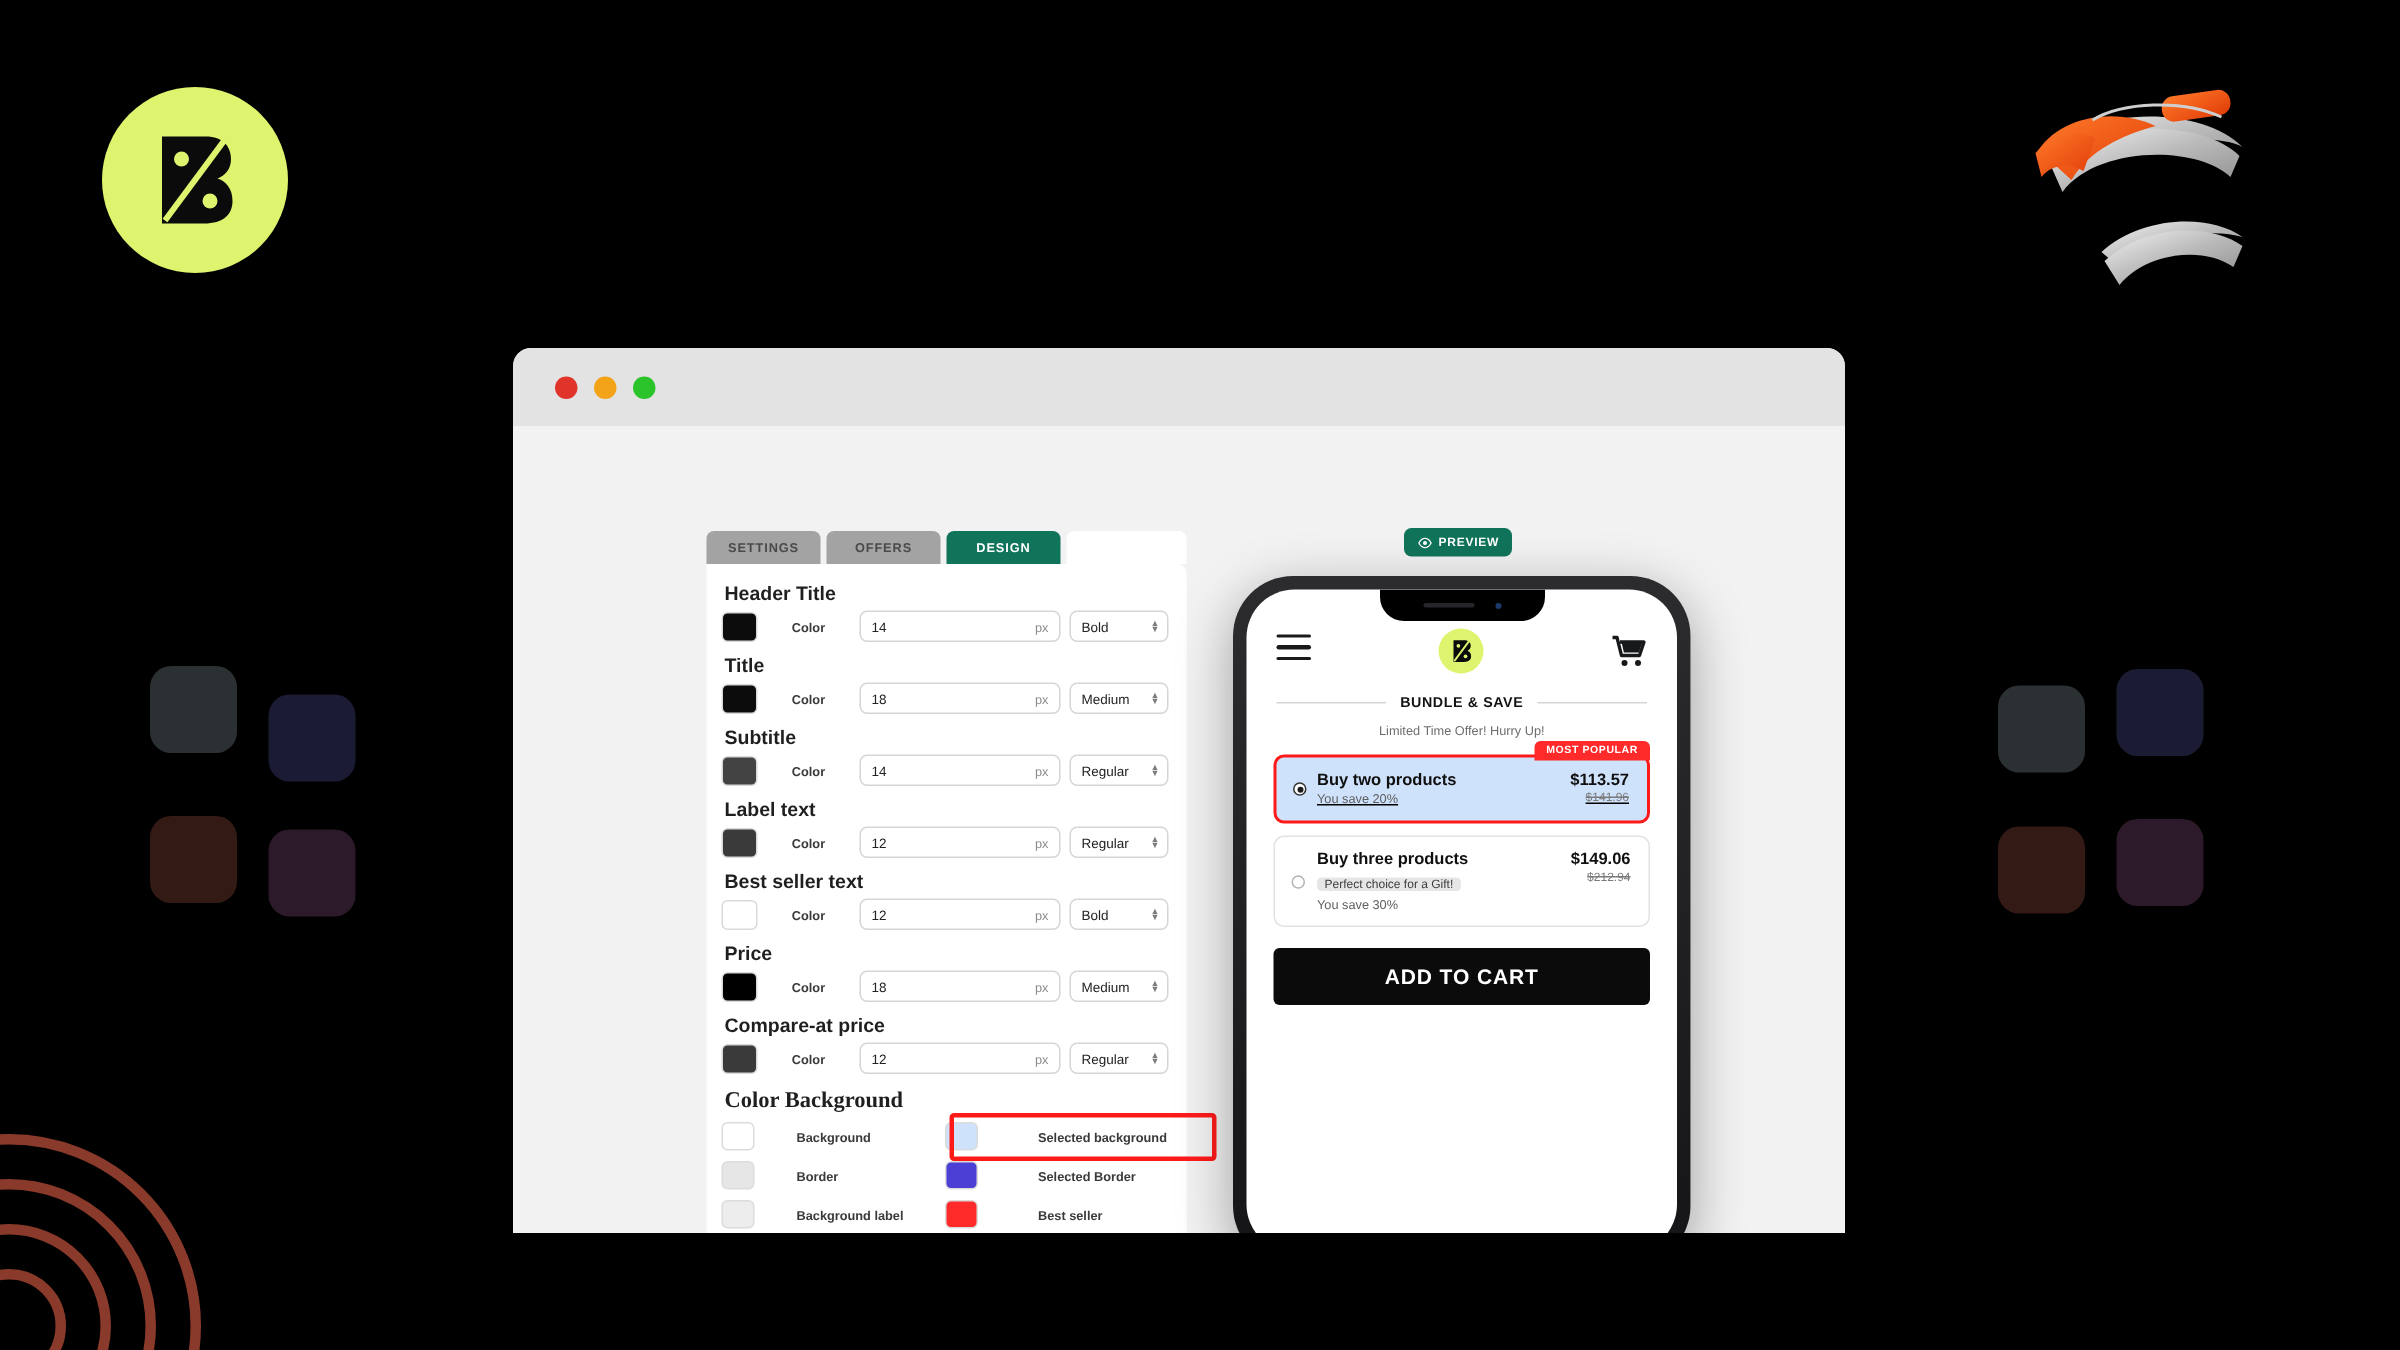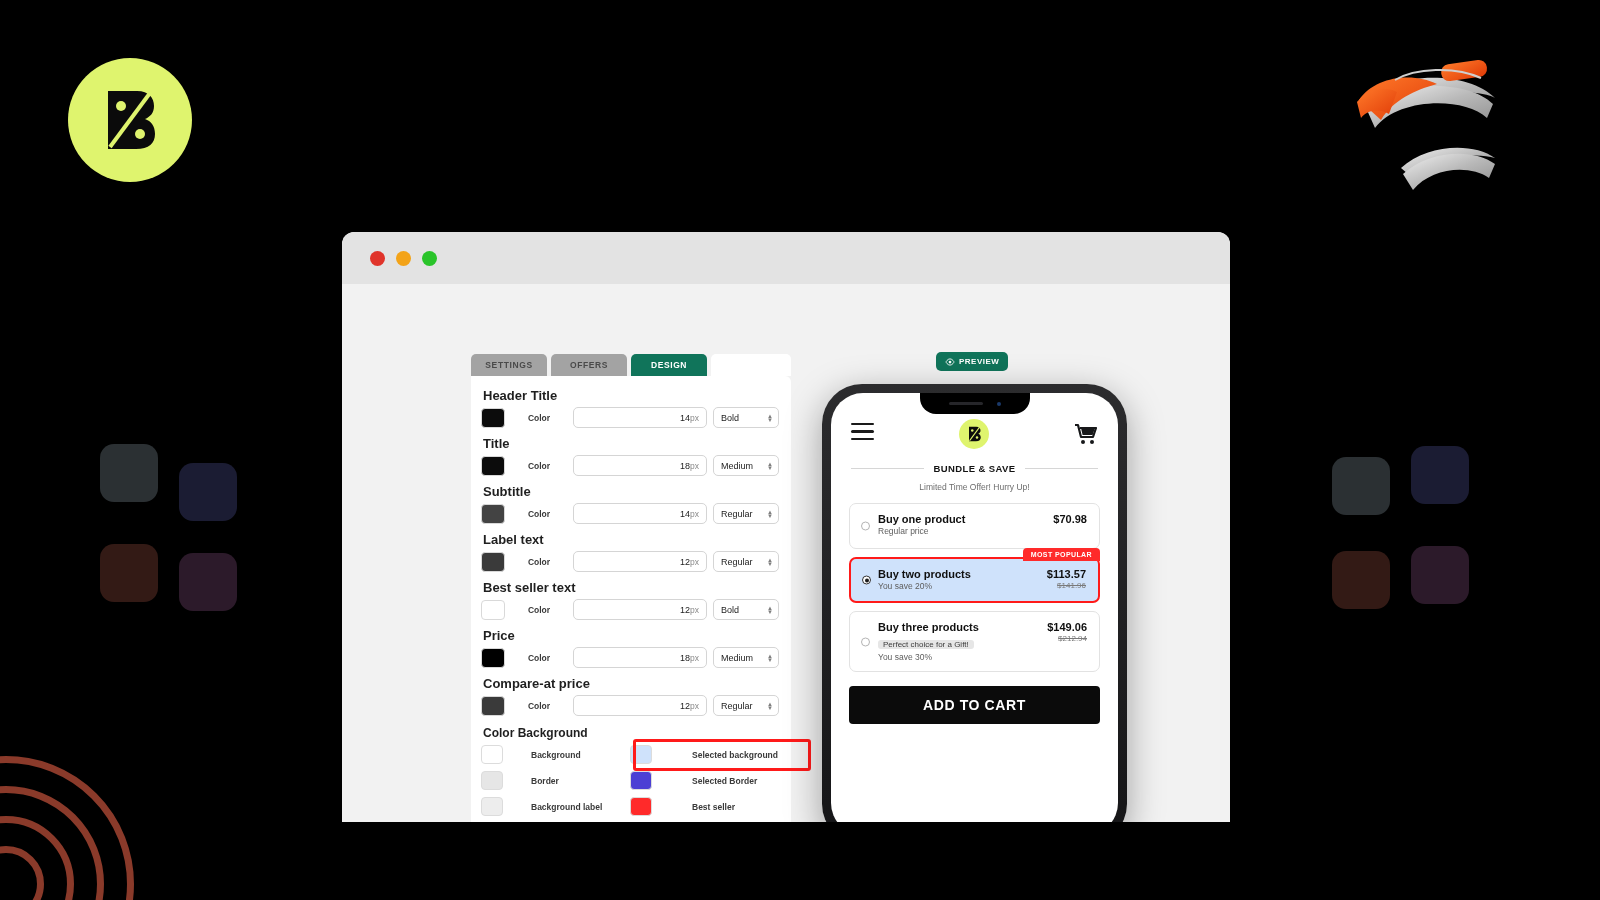--- a/index.html
+++ b/index.html
@@ -67,33 +67,33 @@
     background:#ffffff; border-radius:0 6px 6px 6px; padding:12px 12px 10px 10px;
     min-height:468px; position:relative;
   }
 
   .grp-label { font-size:13px; font-weight:700; color:#1f1f1f; margin:0 0 4px 2px; }
   .row { display:flex; align-items:center; gap:0; margin-bottom:8px; }
   .swatch { width:24px; height:20px; border-radius:4px; border:1px solid #d9d9d9; flex:none; }
   .row-colorlabel { font-size:8.5px; font-weight:600; color:#3a3a3a; width:68px; text-align:center; }
   .num-field {
     flex:1; height:21px; border:1px solid #d5d5d5; border-radius:5px;
-    background:#fff; display:flex; align-items:center; justify-content:flex-end;
+    background:#fff; display:flex; align-items:center; justify-content:space-between;
     padding:0 7px; font-size:9px; color:#222;
   }
   .num-field .unit { color:#8b8b8b; font-size:8.5px; }
   .sel-field {
     width:66px; margin-left:6px; height:21px; border:1px solid #d5d5d5; border-radius:5px;
     background:#fff; display:flex; align-items:center; justify-content:space-between;
     padding:0 5px 0 7px; font-size:9px; color:#222;
   }
   .stepper { display:flex; flex-direction:column; line-height:4px; color:#7d7d7d; font-size:6px; }
 
   
-  .cbg-title { font-size:12px; font-weight:700; color:#1f1f1f; margin:10px 0 5px 2px; }
+  .cbg-title { font-size:15px; font-weight:700; color:#1f1f1f; margin:10px 0 5px 2px;font-family:Liberation Serif, serif; }
   .cbg-grid { position:relative; }
   .cbg-row { display:flex; align-items:center; margin-bottom:7px; }
   .cbg-cell { display:flex; align-items:center; width:160px; }
   .cbg-sw { width:22px; height:19px; border-radius:4px; border:1px solid #dcdcdc; flex:none; }
   .cbg-name { font-size:8.5px; font-weight:600; color:#3a3a3a; margin-left:28px; }
   .cbg-cell.right .cbg-name { margin-left:40px; }
   .hl-box {
     position:absolute; left:152px; top:-6px; width:178px; height:32px;
     border:3px solid #ff1a1a; border-radius:3px; pointer-events:none;
   }
@@ -455,47 +455,30 @@
           </div>
 
           <div class="divider-title">
             <span class="line"></span>
             <span class="txt">BUNDLE &amp; SAVE</span>
             <span class="line"></span>
           </div>
           <div class="sub-line">Limited Time Offer! Hurry Up!</div>
 
           <div class="offers" id="offers">
-              <div class="offer">
-
-    <div class="radio"></div>
-    <div class="offer-top">
-      <div class="offer-title">Buy one product</div>
-      <div>
-        <div class="offer-price">$70.98</div>
-      </div>
-    </div>
-    <div style="display:flex;justify-content:space-between;align-items:flex-start;">
-      <div>
-
-        <div class="offer-sub">Regular price</div>
-      </div>
-
-    </div>
-              </div>
               <div class="offer selected">
     <div class="popular-tag">MOST POPULAR</div>
     <div class="radio"></div>
     <div class="offer-top">
       <div class="offer-title">Buy two products</div>
       <div>
         <div class="offer-price">$113.57</div>
       </div>
     </div>
-    <div style="display:flex;justify-content:space-between;align-items:flex-start;">
+    <div style="display:flex;justify-content:space-between;align-items:flex-start;text-decoration:underline;">
       <div>
 
         <div class="offer-sub">You save 20%</div>
       </div>
       <div class="offer-compare">$141.96</div>
     </div>
               </div>
               <div class="offer">
 
     <div class="radio"></div>

